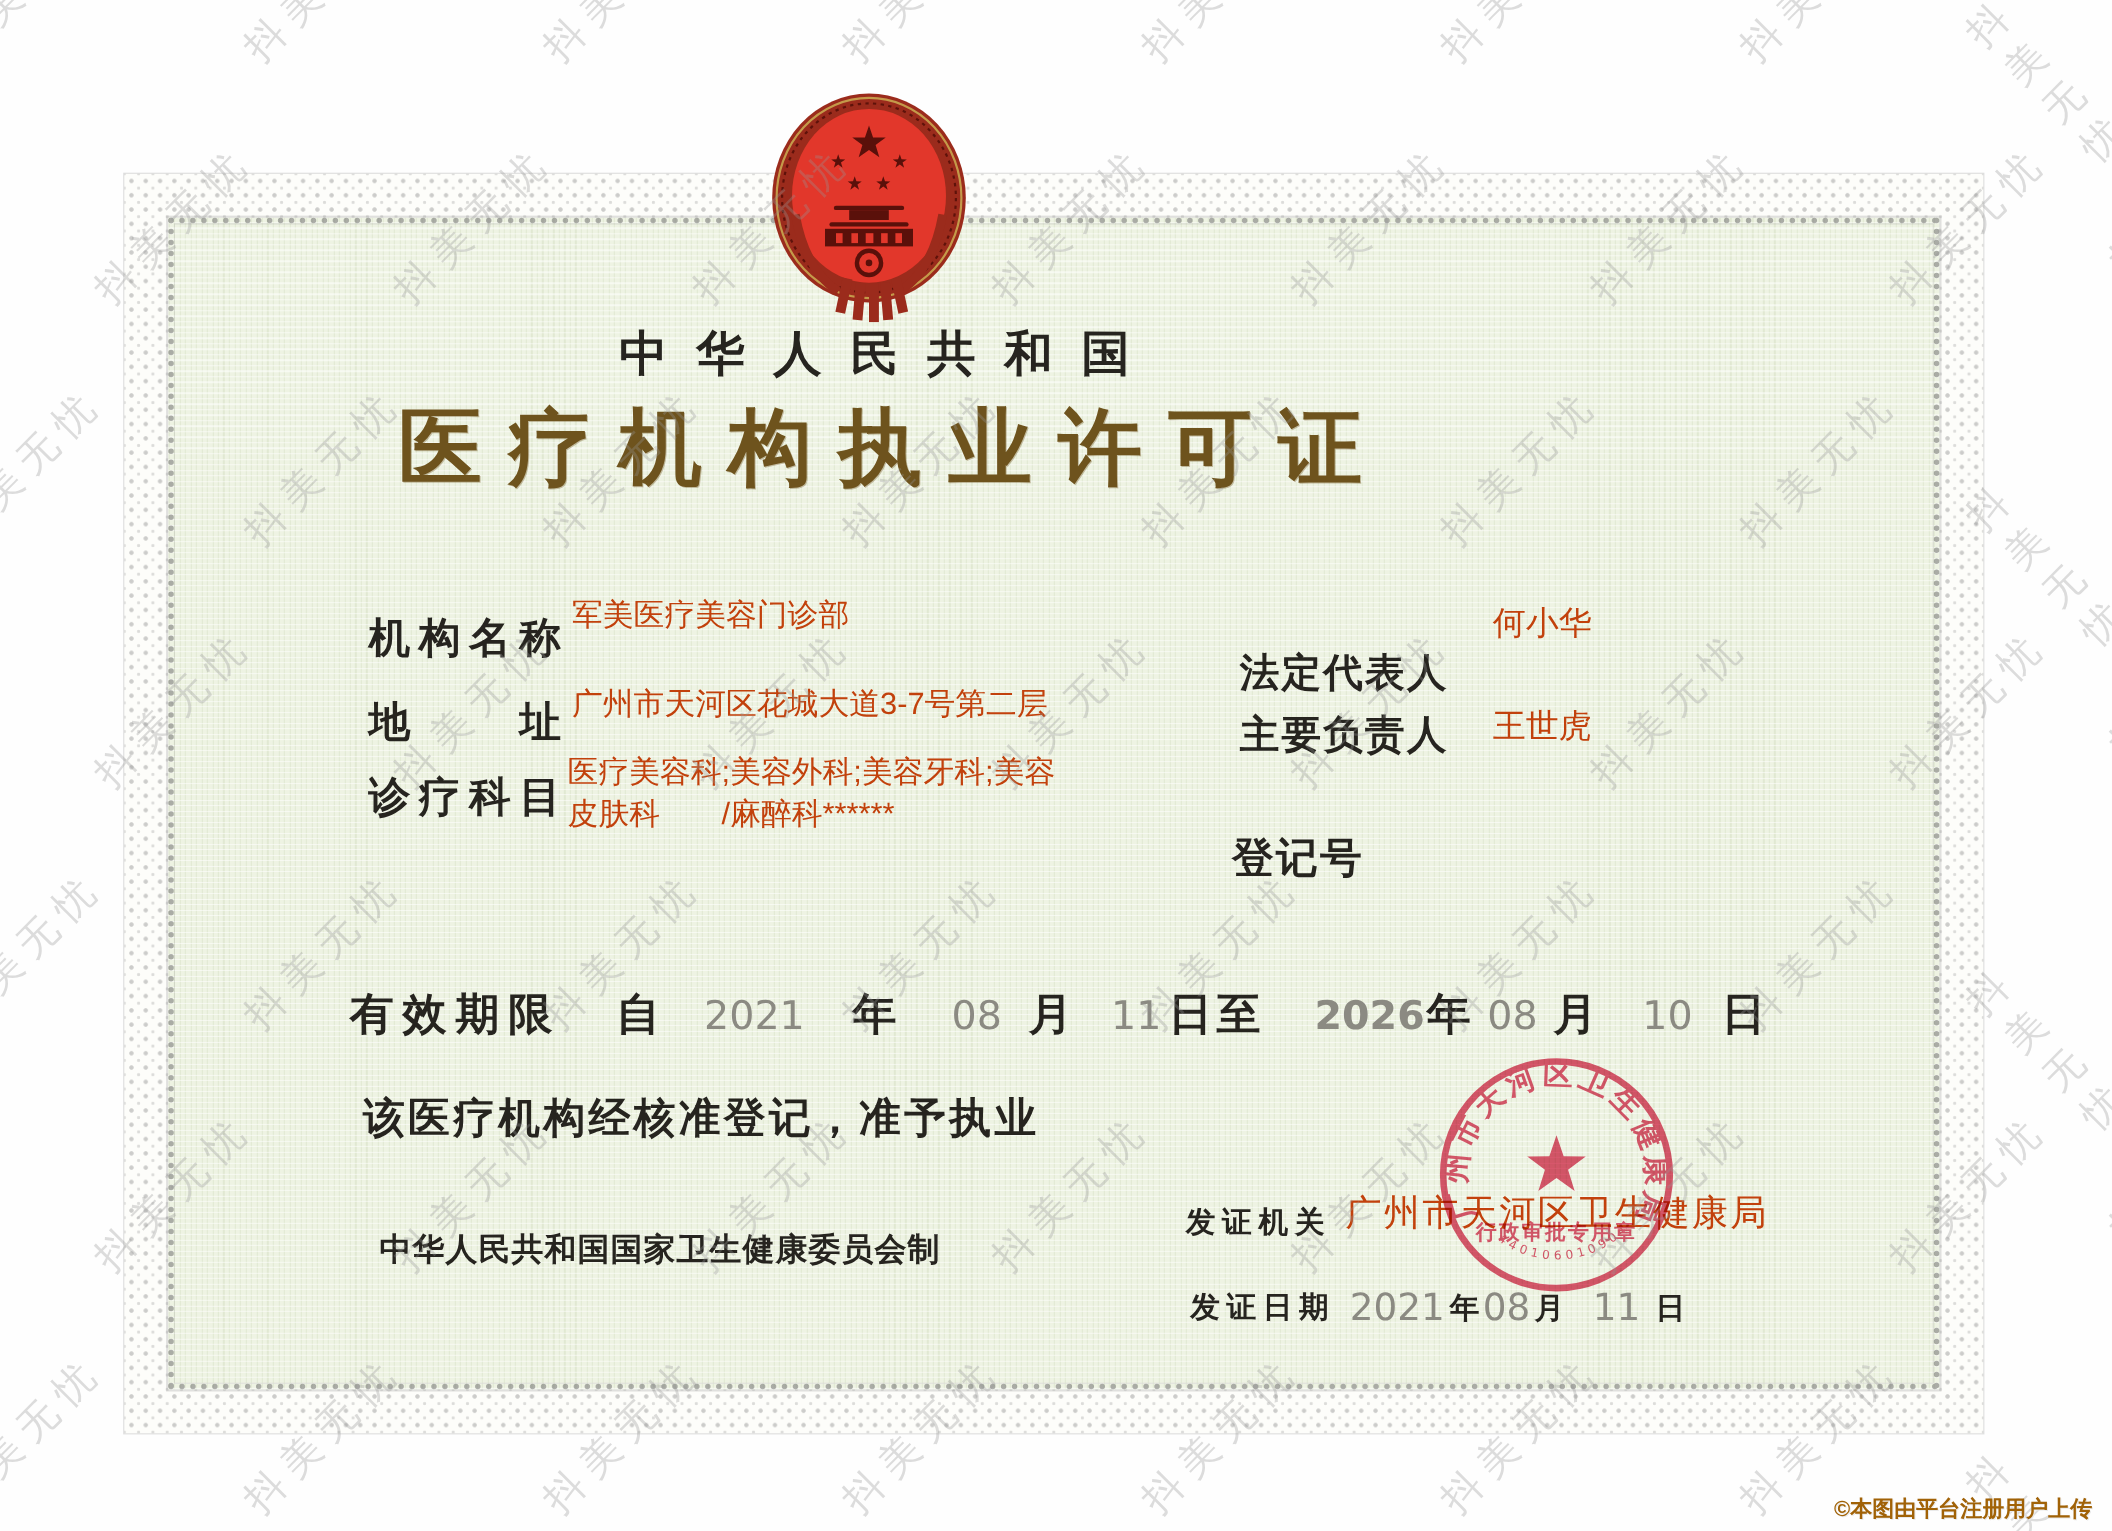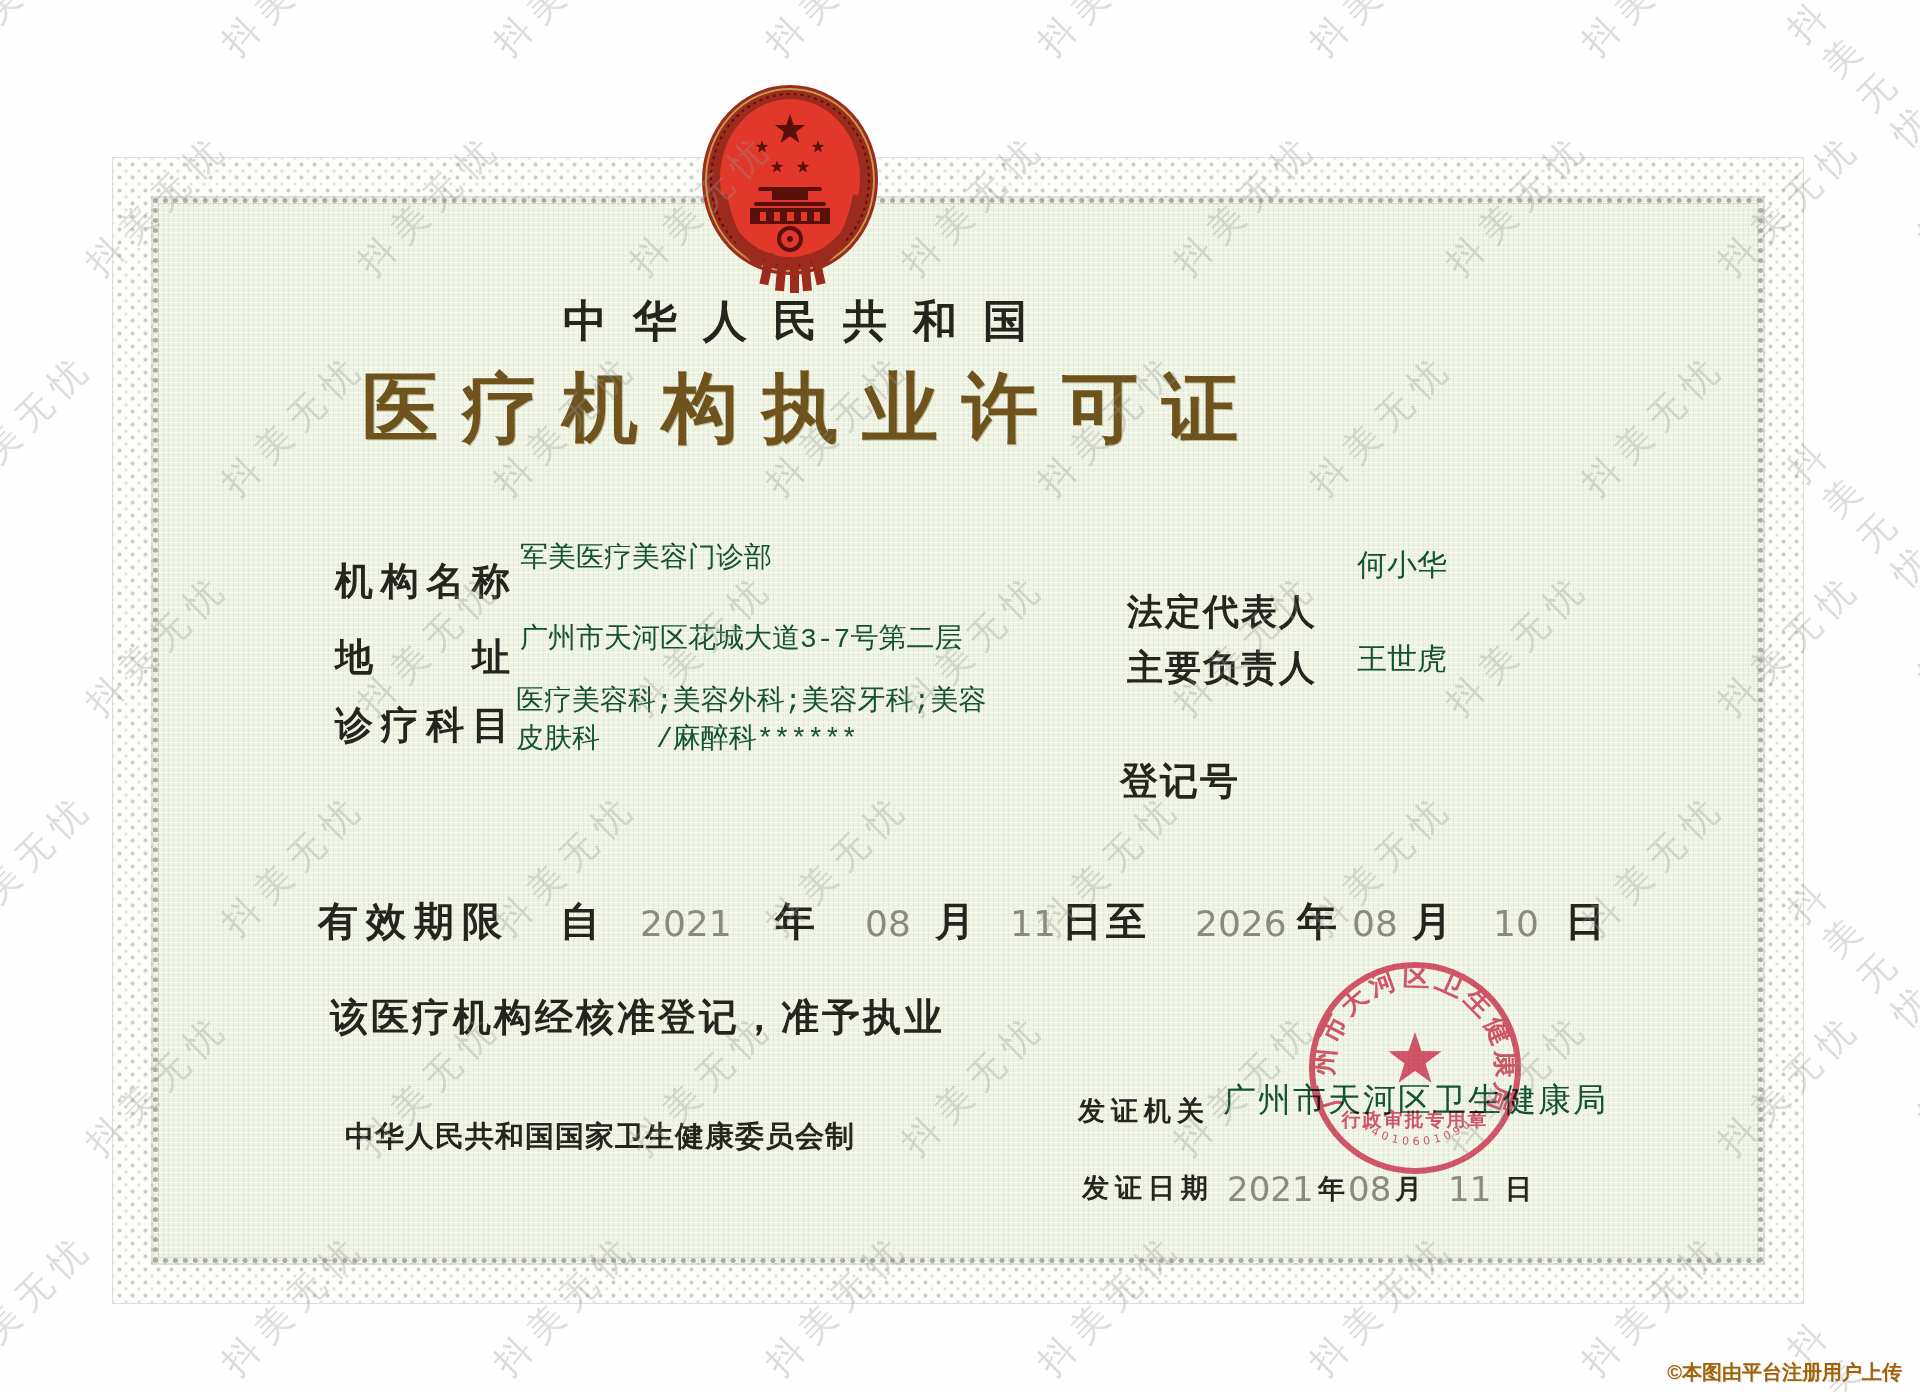--- a/index.html
+++ b/index.html
@@ -20,21 +20,21 @@
     box-shadow:0 0 0 2px rgba(140,140,140,.25), inset 0 0 0 1px rgba(150,150,150,.25);
     background-color:#eef3e3;
     background-image:
       repeating-linear-gradient(0deg, rgba(255,255,255,.55) 0 1px, rgba(0,0,0,0) 1px 5px),
       repeating-linear-gradient(90deg, rgba(190,205,165,.28) 0 1px, rgba(0,0,0,0) 1px 5px);
   }
 
   
   .abs{position:absolute;line-height:1;white-space:nowrap;}
   .serifb{font-family:"Liberation Serif","DejaVu Serif",serif;font-weight:bold;color:#26241f;}
-  .val{font-family:Liberation Mono, monospace;color:#14532d;}
+  .val{font-family:Liberation Sans, sans-serif;color:#c2410c;}
   .num{font-family:"DejaVu Sans","Liberation Sans",sans-serif;color:#8b8a82;}
   .spread{display:flex;justify-content:space-between;}
 
   .country{left:390px;top:300px;width:810px;text-align:center;font-size:44px;letter-spacing:26px;text-indent:26px;}
   .license{left:300px;top:370px;width:1000px;text-align:center;font-size:76px;letter-spacing:24px;text-indent:24px;color:#6e531d;text-shadow:1px 1px 0 rgba(110,80,25,.35);}
 
   .lbl38{font-size:38px;}
   .lbl36{font-size:36px;letter-spacing:2px;}
   .v28{font-size:28px;}
   .v30{font-size:30px;}
@@ -137,21 +137,21 @@
 
   <div>
     <span class="abs serifb" style="left:318px;top:902px;font-size:40px;letter-spacing:8px;">有效期限</span>
     <span class="abs serifb" style="left:560px;top:902px;font-size:40px;">自</span>
     <span class="abs num" style="left:640px;top:906px;font-size:36px;">2021</span>
     <span class="abs serifb" style="left:775px;top:902px;font-size:40px;">年</span>
     <span class="abs num" style="left:865px;top:906px;font-size:36px;">08</span>
     <span class="abs serifb" style="left:935px;top:902px;font-size:40px;">月</span>
     <span class="abs num" style="left:1010px;top:906px;font-size:36px;">11</span>
     <span class="abs serifb" style="left:1062px;top:902px;font-size:40px;letter-spacing:4px;">日至</span>
-    <span class="abs num" style="left:1195px;top:906px;font-size:36px;">2026</span>
+    <span class="abs num" style="left:1195px;top:906px;font-size:36px;font-weight:bold;">2026</span>
     <span class="abs serifb" style="left:1297px;top:902px;font-size:40px;">年</span>
     <span class="abs num" style="left:1352px;top:906px;font-size:36px;">08</span>
     <span class="abs serifb" style="left:1412px;top:902px;font-size:40px;">月</span>
     <span class="abs num" style="left:1493px;top:906px;font-size:36px;">10</span>
     <span class="abs serifb" style="left:1565px;top:902px;font-size:40px;">日</span>
   </div>
 
   <div class="abs serifb" style="left:330px;top:998px;font-size:38px;letter-spacing:3px;">该医疗机构经核准登记，准予执业</div>
 
   <div class="abs serifb" style="left:345px;top:1122px;font-size:29px;letter-spacing:1px;">中华人民共和国国家卫生健康委员会制</div>

